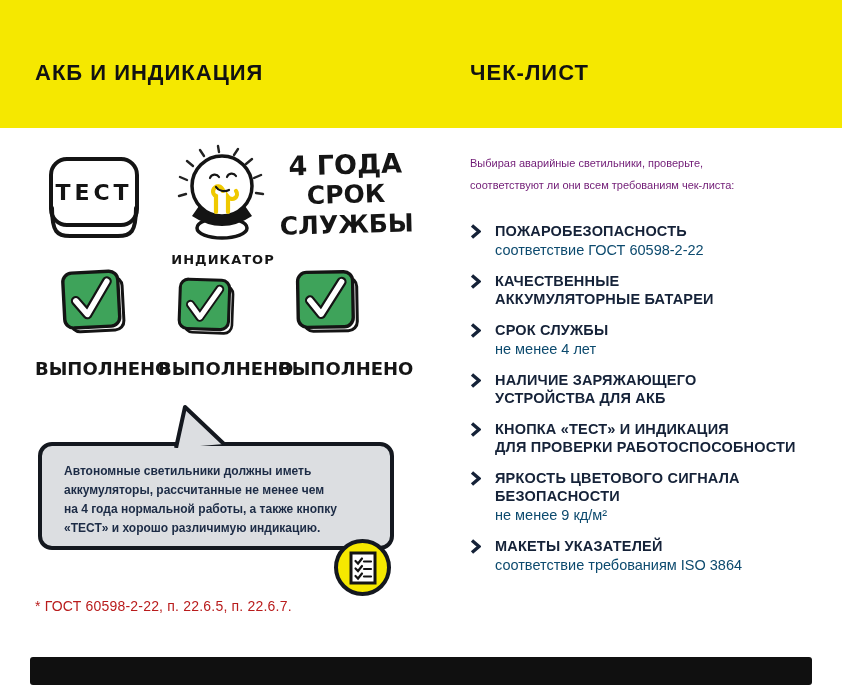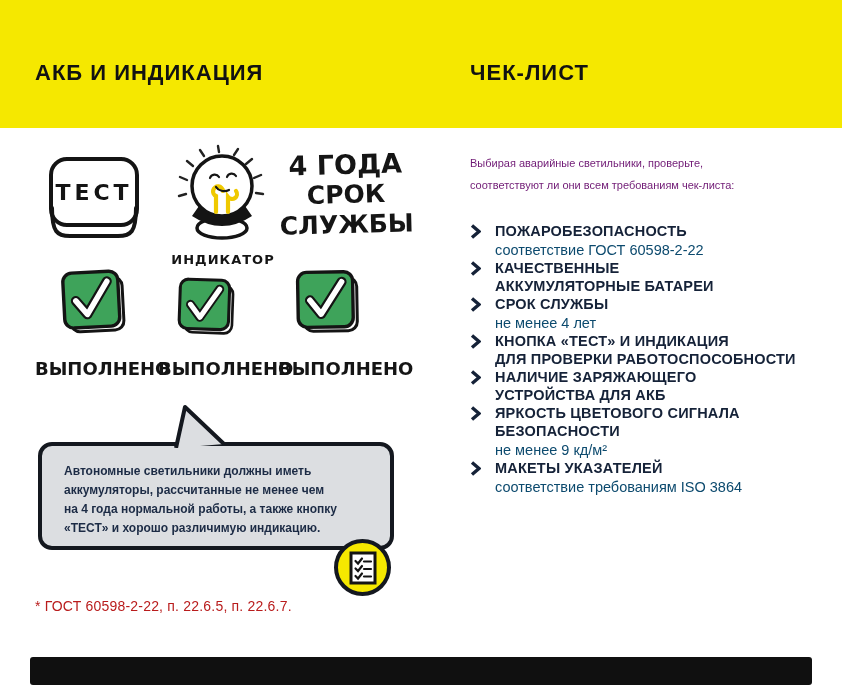--- a/index.html
+++ b/index.html
@@ -34,21 +34,21 @@
   
   .bubble{left:38px;top:442px;width:356px;height:108px;background:#DCDEE1;border:4px solid #14181F;border-radius:14px;box-sizing:border-box;}
   .bubble-text{position:absolute;left:22px;top:16px;width:324px;font-size:12px;font-weight:700;color:#1C2B45;line-height:19px;white-space:pre-line;}
   .bubble-tail{left:168px;top:404px;width:64px;height:44px;z-index:2;}
   .badge{left:334px;top:539px;width:57px;height:57px;background:#F5E800;border:4px solid #14181F;border-radius:50%;box-sizing:border-box;z-index:3;display:flex;align-items:center;justify-content:center;}
 
   .footnote{left:35px;top:598px;font-size:14px;color:#b91c1c;letter-spacing:0.2px;}
 
   
   .intro{left:470px;top:152px;width:360px;font-size:11px;color:#701a75;line-height:22px;white-space:pre-line;}
-  .items{left:470px;top:222px;width:350px;display:flex;flex-direction:column;}
+  .items{left:470px;top:222px;width:350px;display:flex;flex-direction:column;gap:13px;}
   .item{display:flex;align-items:flex-start;}
   .chev{flex:none;width:11px;height:15px;margin:2px 14px 0 0;}
   .item-title{font-size:14.5px;font-weight:700;color:#152238;line-height:18px;letter-spacing:0.2px;white-space:pre-line;}
   .item-sub{font-size:14.5px;color:#0c4a6e;line-height:18px;margin-top:1px;}
   .item-sub:empty{display:none;}
 
   
   .bottom-bar{left:30px;top:657px;width:782px;height:28px;background:#101010;border-radius:3px;}
 </style>
 </head>
@@ -195,31 +195,31 @@
       <div class="item-text">
           <div class="item-title">СРОК СЛУЖБЫ</div>
           <div class="item-sub">не менее 4 лет</div>
         </div>
     </div>
     <div class="item">
       <svg class="chev" viewBox="0 0 11 15">
           <path d="M2 1.5 L9 7.5 L2 13.5" fill="none" stroke="#152238" stroke-width="3.4" stroke-linejoin="miter"></path>
         </svg>
       <div class="item-text">
+          <div class="item-title">НАЛИЧИЕ ЗАРЯЖАЮЩЕГО
+УСТРОЙСТВА ДЛЯ АКБ</div>
+        </div>
+    </div>
+    <div class="item">
+      <svg class="chev" viewBox="0 0 11 15">
+          <path d="M2 1.5 L9 7.5 L2 13.5" fill="none" stroke="#152238" stroke-width="3.4" stroke-linejoin="miter"></path>
+        </svg>
+      <div class="item-text">
           <div class="item-title">КНОПКА «ТЕСТ» И ИНДИКАЦИЯ
 ДЛЯ ПРОВЕРКИ РАБОТОСПОСОБНОСТИ</div>
-        </div>
-    </div>
-    <div class="item">
-      <svg class="chev" viewBox="0 0 11 15">
-          <path d="M2 1.5 L9 7.5 L2 13.5" fill="none" stroke="#152238" stroke-width="3.4" stroke-linejoin="miter"></path>
-        </svg>
-      <div class="item-text">
-          <div class="item-title">НАЛИЧИЕ ЗАРЯЖАЮЩЕГО
-УСТРОЙСТВА ДЛЯ АКБ</div>
         </div>
     </div>
     <div class="item">
       <svg class="chev" viewBox="0 0 11 15">
           <path d="M2 1.5 L9 7.5 L2 13.5" fill="none" stroke="#152238" stroke-width="3.4" stroke-linejoin="miter"></path>
         </svg>
       <div class="item-text">
           <div class="item-title">ЯРКОСТЬ ЦВЕТОВОГО СИГНАЛА
 БЕЗОПАСНОСТИ</div>
           <div class="item-sub">не менее 9 кд/м²</div>

